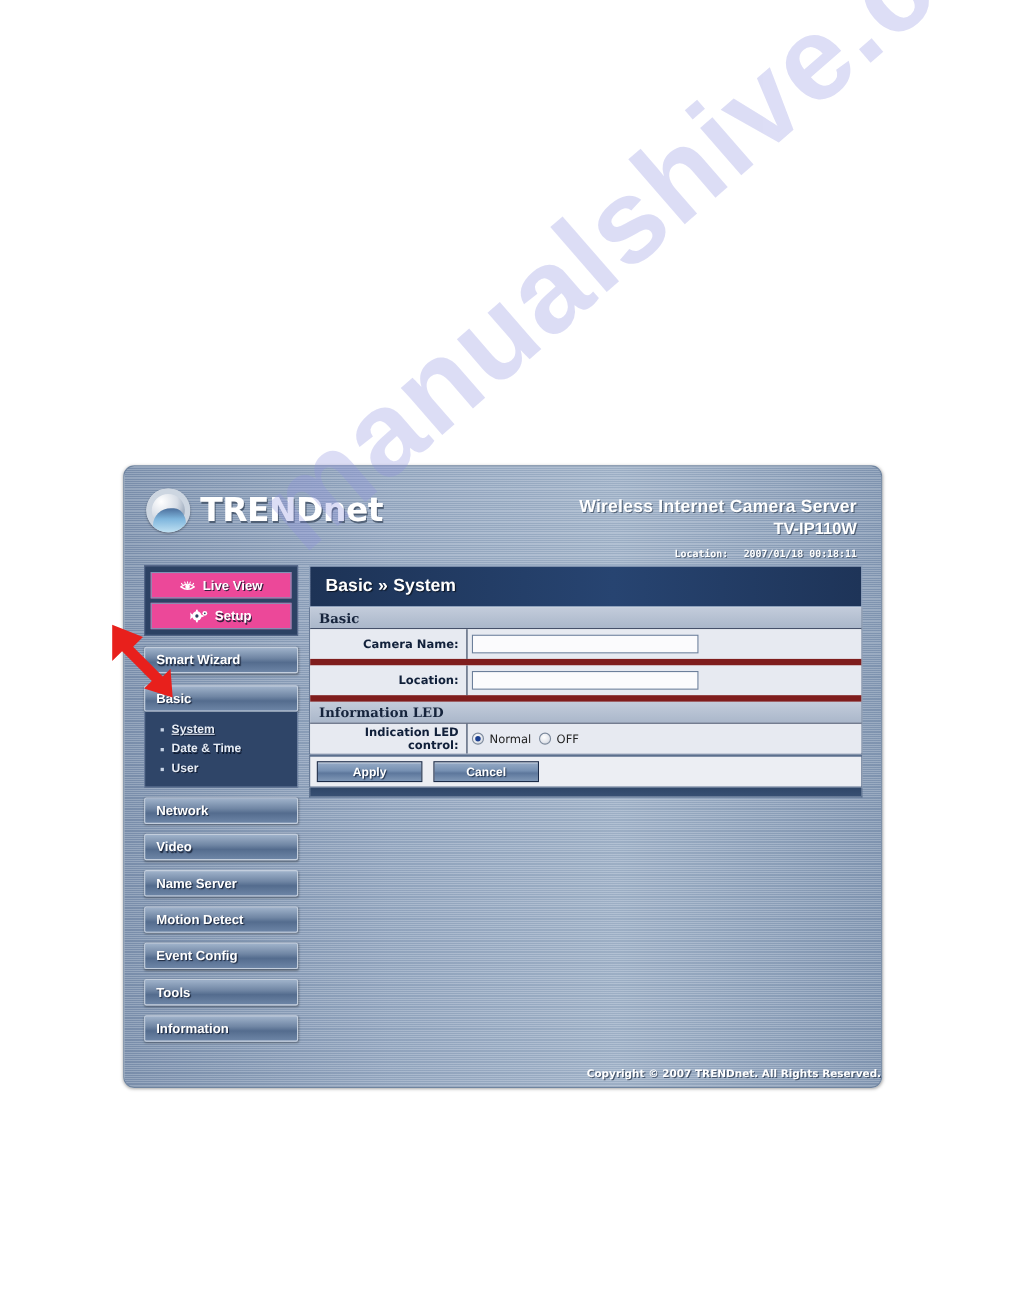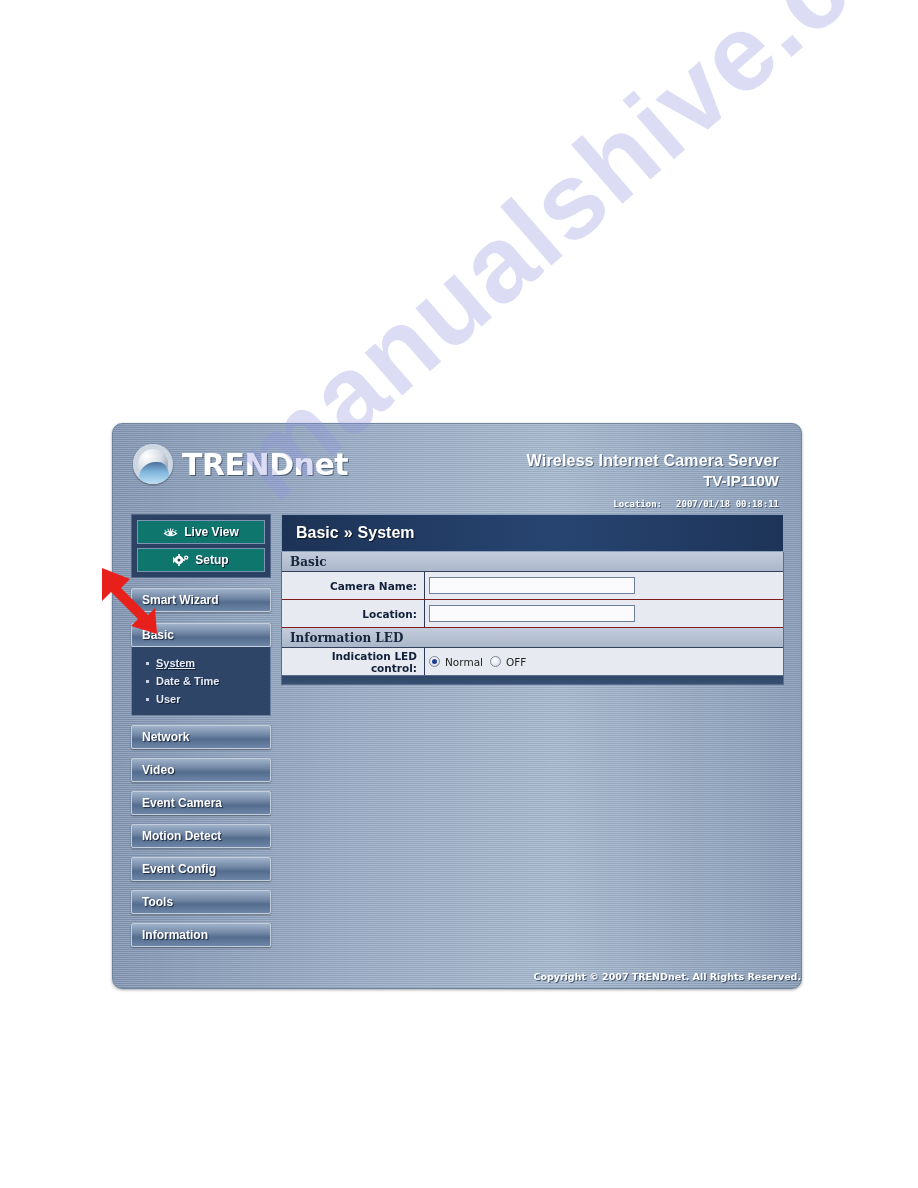--- a/index.html
+++ b/index.html
@@ -150,21 +150,21 @@
     border: 1px solid #7f94b5;
     color: #ffffff;
     font-size: 12px;
     font-weight: 700;
     text-shadow: 1px 1px 0 rgba(10,20,40,0.8);
     height: 22px;
     display: flex;
     align-items: center;
     justify-content: center;
     gap: 6px;
-    background: #0f766e;
+    background: #ec4899;
   }
   .mode-btn + .mode-btn { margin-top: 4px; }
   .ico { flex: 0 0 auto; display:inline-block; line-height:0; }
 
   .nav-btn {
     height: 24px;
     display: flex;
     align-items: center;
     padding-left: 10px;
     color: #ffffff;
@@ -241,21 +241,21 @@
     border-bottom: 1px solid #33405a;
     color: #16243c;
     font-size: 12px;
     font-weight: 700;
     font-family: "DejaVu Serif", serif;
   }
   .frow {
     display: flex;
     align-items: center;
     height: 27px;
-    border-bottom: 1px solid #7f1d1d;
+    border-bottom: 6px solid #7f1d1d;
     background: #e7eaf1;
   }
   .frow:last-child { border-bottom: none; }
   .flabel {
     width: 143px;
     flex: 0 0 auto;
     text-align: right;
     padding-right: 7px;
     box-sizing: border-box;
     font-size: 10.5px;
@@ -442,21 +442,21 @@
         </div>
       </div>
 
       <div class="nav-btn">
         <span>Network</span>
       </div>
       <div class="nav-btn">
         <span>Video</span>
       </div>
       <div class="nav-btn">
-        <span>Event Camera</span>
+        <span>Name Server</span>
       </div>
       <div class="nav-btn">
         <span>Motion Detect</span>
       </div>
       <div class="nav-btn">
         <span>Event Config</span>
       </div>
       <div class="nav-btn">
         <span>Tools</span>
       </div>
@@ -503,20 +503,28 @@
               </div>
               <div class="opt">
                 <span class="rdo"></span>
                 <span class="rlbl">OFF</span>
               </div>
             </div>
           </div>
         </div>
       </div>
 
+      <div id="action-bar">
+        <div class="abtn">
+          <span>Apply</span>
+        </div>
+        <div class="abtn">
+          <span>Cancel</span>
+        </div>
+      </div>
 
       <div id="content-filler"></div>
     </div>
   </div>
 
   <div id="ui-footer">
     <div id="copyright">Copyright © 2007 TRENDnet. All Rights Reserved.</div>
   </div>
 </div>
 

